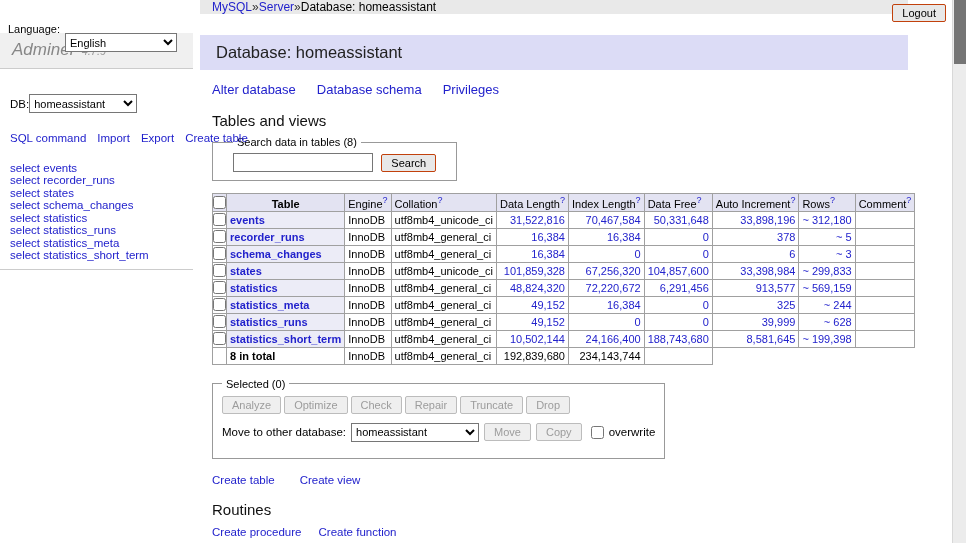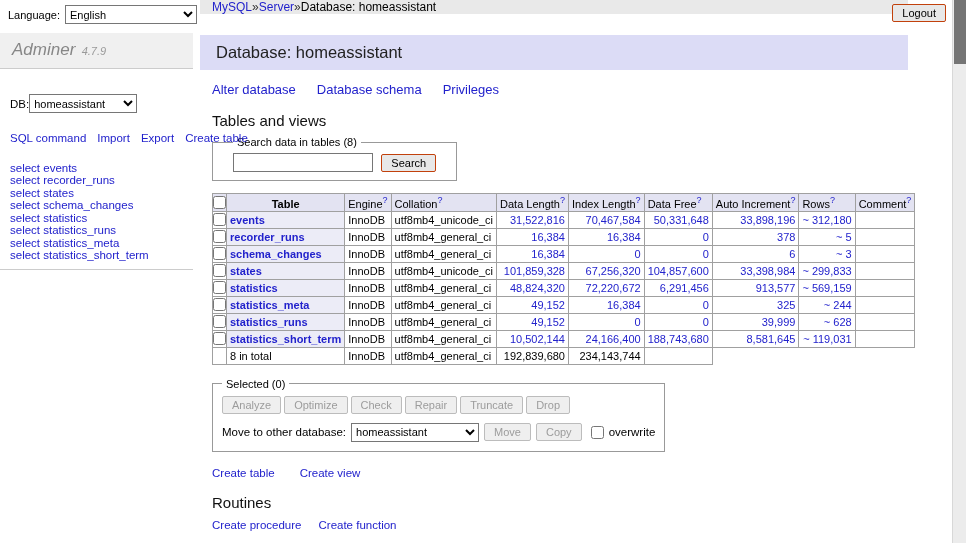--- a/index.html
+++ b/index.html
@@ -21,21 +21,21 @@
     border: 1px solid #c2410c;
     border-radius: 2px;
     padding: 2px 9px;
     cursor: pointer;
   }
   button:disabled { color: #9c9c9c; border-color: #bcbcbc; background: #efefef; }
   select { font: 11px "Liberation Sans", sans-serif; height: 19px; background: #fff; border: 1px solid #767676; }
   input[type="text"] { font: 11.5px "Liberation Sans", sans-serif; border: 1px solid #767676; height: 19px; padding: 0 3px; }
 
   .lang-bar { position: absolute; top: 5px; left: 8px; display: flex; align-items: center; gap: 5px; font-size: 11px; z-index: 3; }
-  .lang-bar select { width: 132px; }
+  .lang-bar select { width: 112px; margin-top: 28px; }
 
   .breadcrumb { position: absolute; top: 0; left: 200px; width: 708px; height: 14px;
     background: var(--breadcrumb-bg, #e9e9e9); display: flex; 
     padding-left: 12px; font-size: 12px; z-index: 1; }
   .breadcrumb .sep { color: #333; }
 
   .logout-btn { position: absolute; top: 4px; right: 20px; z-index: 3; }
 
   .sidebar { position: absolute; top: 0; left: 0; width: 193px; z-index: 2; }
   .app-header { margin-top: 33px; background: var(--sidebar-header-bg, #f0f0f0); border-bottom: 1px solid #ccc; padding: 7px 12px 8px; }
@@ -66,29 +66,29 @@
   .data-table th, .data-table td { border: 1px solid #a0a0a0; padding: 1px 3px; height: 17px;
     overflow: hidden; white-space: nowrap; text-align: left; font-weight: 400; }
   .data-table thead th { background: var(--th-bg, #e3e3f2); }
   .data-table thead th:nth-child(2) { font-weight: bold; text-align: center; }
   sup.help { color: var(--link, #2222cc); font-size: 9px; }
   .check-cell { text-align: center !important; padding: 0 !important; }
   .check-cell input { vertical-align: middle; }
   .name-cell { background: var(--name-cell-bg, #ececf7); }
   .name-cell a { font-weight: bold; }
   td.num { text-align: right !important; }
-  .total-row th { background: #fff; font-weight: normal; margin-left: 24px; }
+  .total-row th { background: #fff; font-weight: bold; margin-left: 24px; }
   .total-row td.num { color: #000; }
   .total-row td.nb { border: none; background: transparent; }
 
   .c-check { width: 24px; } .c-name { width: 118px; } .c-engine { width: 46px; }
   .c-coll { width: 102px; } .c-dl { width: 69px; } .c-il { width: 72px; }
   .c-df { width: 63px; } .c-ai { width: 85px; } .c-rows { width: 58px; } .c-comment { width: 55px; }
 
-  .selected-fs { margin-top: 13px; padding: 6px 9px 9px; }
+  .selected-fs { margin-top: 13px; padding: 6px 9px 16px; }
   .sel-buttons button { margin-right: 3px; }
   .move-row { margin-top: 9px; display: flex; align-items: center; gap: 5px; font-size: 11.5px; }
   .move-row select { width: 128px; }
   .move-row input[type="checkbox"] { margin-left: 4px; }
   .create-links { margin-top: 15px; font-size: 11.5px; }
   .create-links a { margin-right: 25px; }
   .routine-links { margin-top: 8px; font-size: 11.5px; }
   .routine-links a { margin-right: 17px; }
 
   .scrollbar { position: absolute; top: 0; right: 0; width: 14px; height: 543px;
@@ -322,21 +322,21 @@
             </td>
             <th class="name-cell">
               <a>statistics_short_term</a>
             </th>
             <td>InnoDB</td>
             <td>utf8mb4_general_ci</td>
             <td class="num"><a>10,502,144</a></td>
             <td class="num"><a>24,166,400</a></td>
             <td class="num"><a>188,743,680</a></td>
             <td class="num"><a>8,581,645</a></td>
-            <td class="num"><a>~ 119,031</a></td>
+            <td class="num"><a>~ 199,398</a></td>
             <td></td>
           </tr>
         </tbody>
       <tbody>
         <tr class="total-row">
           <td class="check-cell"></td>
           <th>8 in total</th>
           <td>InnoDB</td>
           <td>utf8mb4_general_ci</td>
           <td class="num">192,839,680</td>

